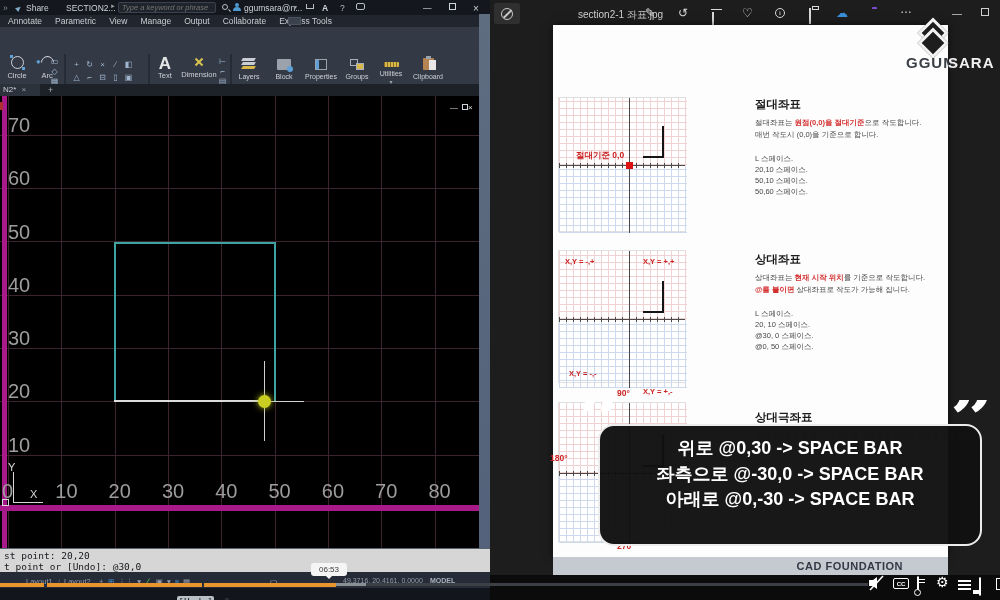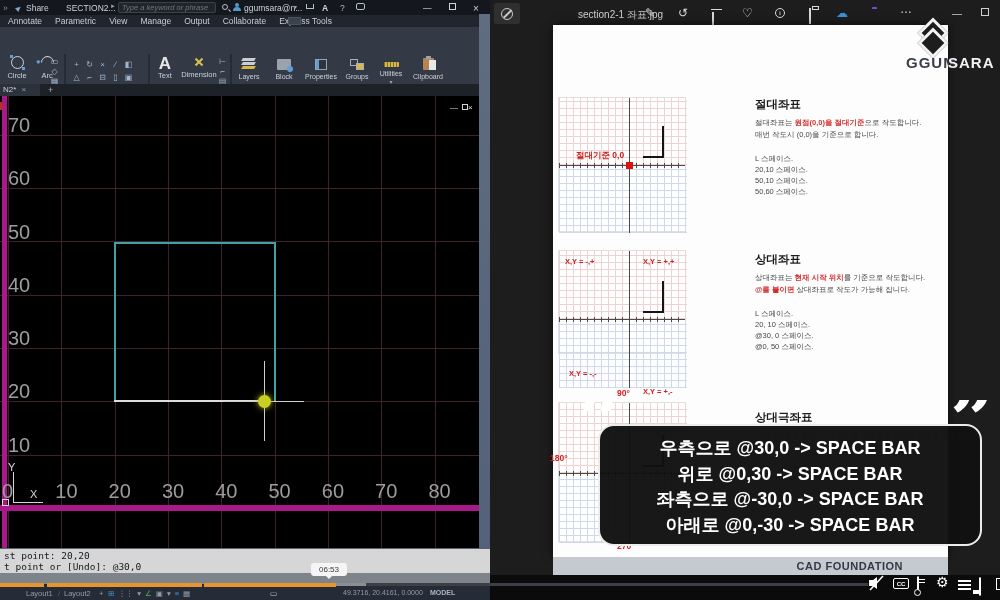--- a/index.html
+++ b/index.html
@@ -71,21 +71,21 @@
   .cyan{position:absolute;background:#3fa3a3;}
   .whiteln{position:absolute;background:#dcdcdc;}
   .ucs{color:#d8d8d8;font-size:11px;}
   .cmdrow{position:absolute;left:0;width:490px;font-family:"DejaVu Sans Mono",monospace;font-size:9.5px;color:#16181c;white-space:pre;}
 
   .cmdwin{position:absolute;left:0;top:548px;width:490px;height:36px;background:#d6d6d6;border-top:1px solid #5a6270;}
   .cmdactive{position:absolute;left:0;top:24px;width:490px;height:12px;background:#7e848c;color:#22252a;}
   .undopill{background:#b9bfc7;border-radius:2px;padding:0 1px;}
   .cursorblk{display:inline-block;width:4px;height:8px;background:#2a2e34;vertical-align:-1px;}
 
-  .statusbar{position:absolute;left:0;top:584px;width:490px;height:16px;background:#262c37;color:#929daa;font-size:7.5px;}
+  .statusbar{position:absolute;left:0;top:572px;width:490px;height:16px;background:#262c37;color:#929daa;font-size:7.5px;}
   .statusbar .tx{position:absolute;top:5px;white-space:nowrap;}
 
   .edge-strip{position:absolute;left:479px;top:14px;width:11px;height:534px;background:linear-gradient(180deg,#5e6d80,#53617a);}
 
   
   .photos{position:absolute;left:490px;top:0;width:510px;height:600px;background:#1d1d1d;}
   .ph-title{position:absolute;left:0;top:0;width:510px;height:28px;color:#cfcfcf;}
   .backsq{position:absolute;left:4px;top:3px;width:26px;height:21px;background:#2f2f2f;border-radius:2px;}
   .backsq:before{content:"";position:absolute;left:7px;top:5px;width:10px;height:10px;border:1.5px solid #c8c8c8;border-radius:50%;}
   .backsq:after{content:"";position:absolute;left:8px;top:10px;width:11px;height:1.5px;background:#c8c8c8;transform:rotate(-45deg);}
@@ -415,21 +415,21 @@
         <span>절대좌표는 </span><span class="redb">원점(0,0)을 </span><span class="redb">절대기준</span><span>으로 작도합니다.</span><br>
         <span>매번 작도시 (0,0)을 기준으로 합니다.</span>
       </div>
       <div class="sec-list" style="left:202px;top:128px;">
           <div>L 스페이스.</div>
           <div>20,10 스페이스.</div>
           <div>50,10 스페이스.</div>
           <div>50,60 스페이스.</div>
         </div>
 
-      <div class="graph" style="left:5px;top:225px;height:104px;">
+      <div class="graph" style="left:5px;top:225px;height:133px;">
         <div class="ghalf gu" style="top:0;height:68px;"></div>
         <div class="ghalf gl" style="top:69px;height:68px;"></div>
         <div class="gaxv" style="left:70px;height:137px;"></div>
         <div class="gaxh" style="top:68px;"></div>
         <div class="gtickh" style="top:66px;"></div>
         <span class="qlabel" style="left:6px;top:6px;">X,Y = -,+</span>
         <span class="qlabel" style="left:84px;top:6px;">X,Y = +,+</span>
         <span class="qlabel" style="left:10px;top:118px;">X,Y = -,-</span>
         <span class="qlabel" style="left:84px;top:136px;">X,Y = +,-</span>
         <div class="lshape-v" style="left:103px;top:30px;height:32px;"></div>
@@ -470,21 +470,20 @@
     <div class="logo" style="left:420px;top:18px;width:90px;height:60px;">
       <span class="d" style="left:12px;top:4px;"></span>
       <span class="d" style="left:12px;top:14px;"></span>
       <span class="t1" style="left:-4px;top:36px;">GGUM</span>
       <span class="t2" style="left:38px;top:36px;">SARA</span>
     </div>
 
     <span class="quotemark" style="left:88px;top:400px;">“</span>
     <span class="quotemark" style="left:460px;top:400px;">”</span>
     <div class="qbox">
-      <div>우측으로 @30,0 -&gt; SPACE BAR</div>
       <div>위로 @0,30 -&gt; SPACE BAR</div>
       <div>좌측으로 @-30,0 -&gt; SPACE BAR</div>
       <div>아래로 @0,-30 -&gt; SPACE BAR</div>
     </div>
   </div>
 
   
   <div class="blackbar"></div>
 
   <div class="pseg" style="left:0;width:44px;background:#e8952e;"></div>

